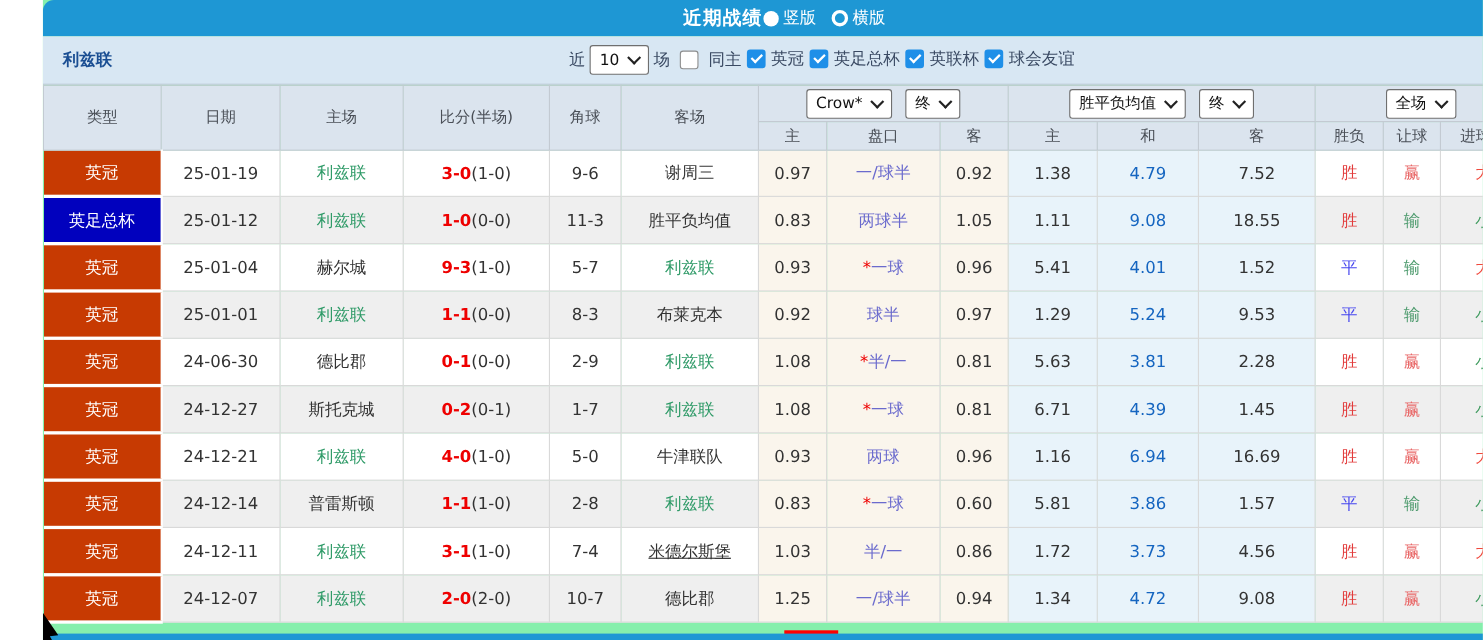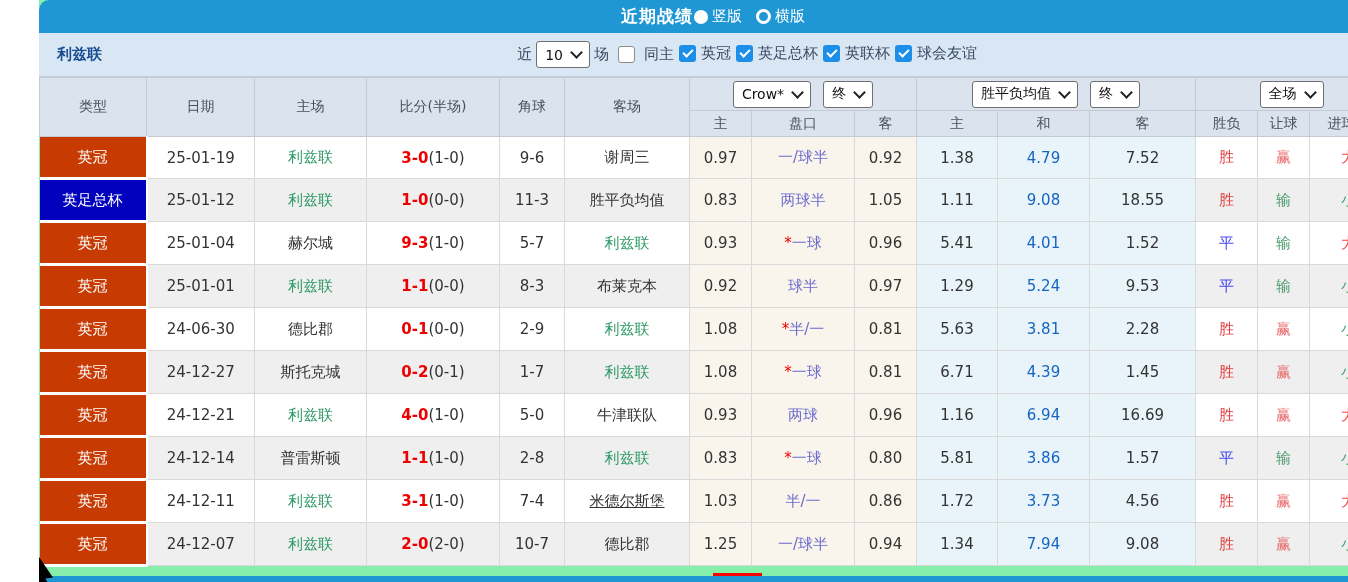--- a/index.html
+++ b/index.html
@@ -309,21 +309,21 @@
         </tr>
         <tr class="even">
           <td class="c-type t-red">英冠</td>
           <td>24-12-14</td>
           <td><span class="">普雷斯顿</span></td>
           <td><span class="sc">1-1</span><span class="hf">(1-0)</span></td>
           <td>2-8</td>
           <td><span class="tg">利兹联</span></td>
           <td class="cream">0.83</td>
           <td class="cream hcp"><span class="star">*</span><span class="hl">一球</span></td>
-          <td class="cream">0.80</td>
+          <td class="cream">0.60</td>
           <td class="lblue">5.81</td>
           <td class="lblue draw">3.86</td>
           <td class="lblue">1.57</td>
           <td class="res-draw">平</td>
           <td class="let-lose">输</td>
           <td class="goal-small">小</td>
         </tr>
         <tr class="odd">
           <td class="c-type t-red">英冠</td>
           <td>24-12-11</td>
@@ -345,21 +345,21 @@
           <td class="c-type t-red">英冠</td>
           <td>24-12-07</td>
           <td><span class="tg">利兹联</span></td>
           <td><span class="sc">2-0</span><span class="hf">(2-0)</span></td>
           <td>10-7</td>
           <td><span class="">德比郡</span></td>
           <td class="cream">1.25</td>
           <td class="cream hcp"><span class="hl">一/球半</span></td>
           <td class="cream">0.94</td>
           <td class="lblue">1.34</td>
-          <td class="lblue draw">7.94</td>
+          <td class="lblue draw">4.72</td>
           <td class="lblue">9.08</td>
           <td class="res-win">胜</td>
           <td class="let-win">赢</td>
           <td class="goal-small">小</td>
         </tr>
       </tbody>
   </table>
 
   <div class="summary" id="summary">
       <span class="dark">近</span>

